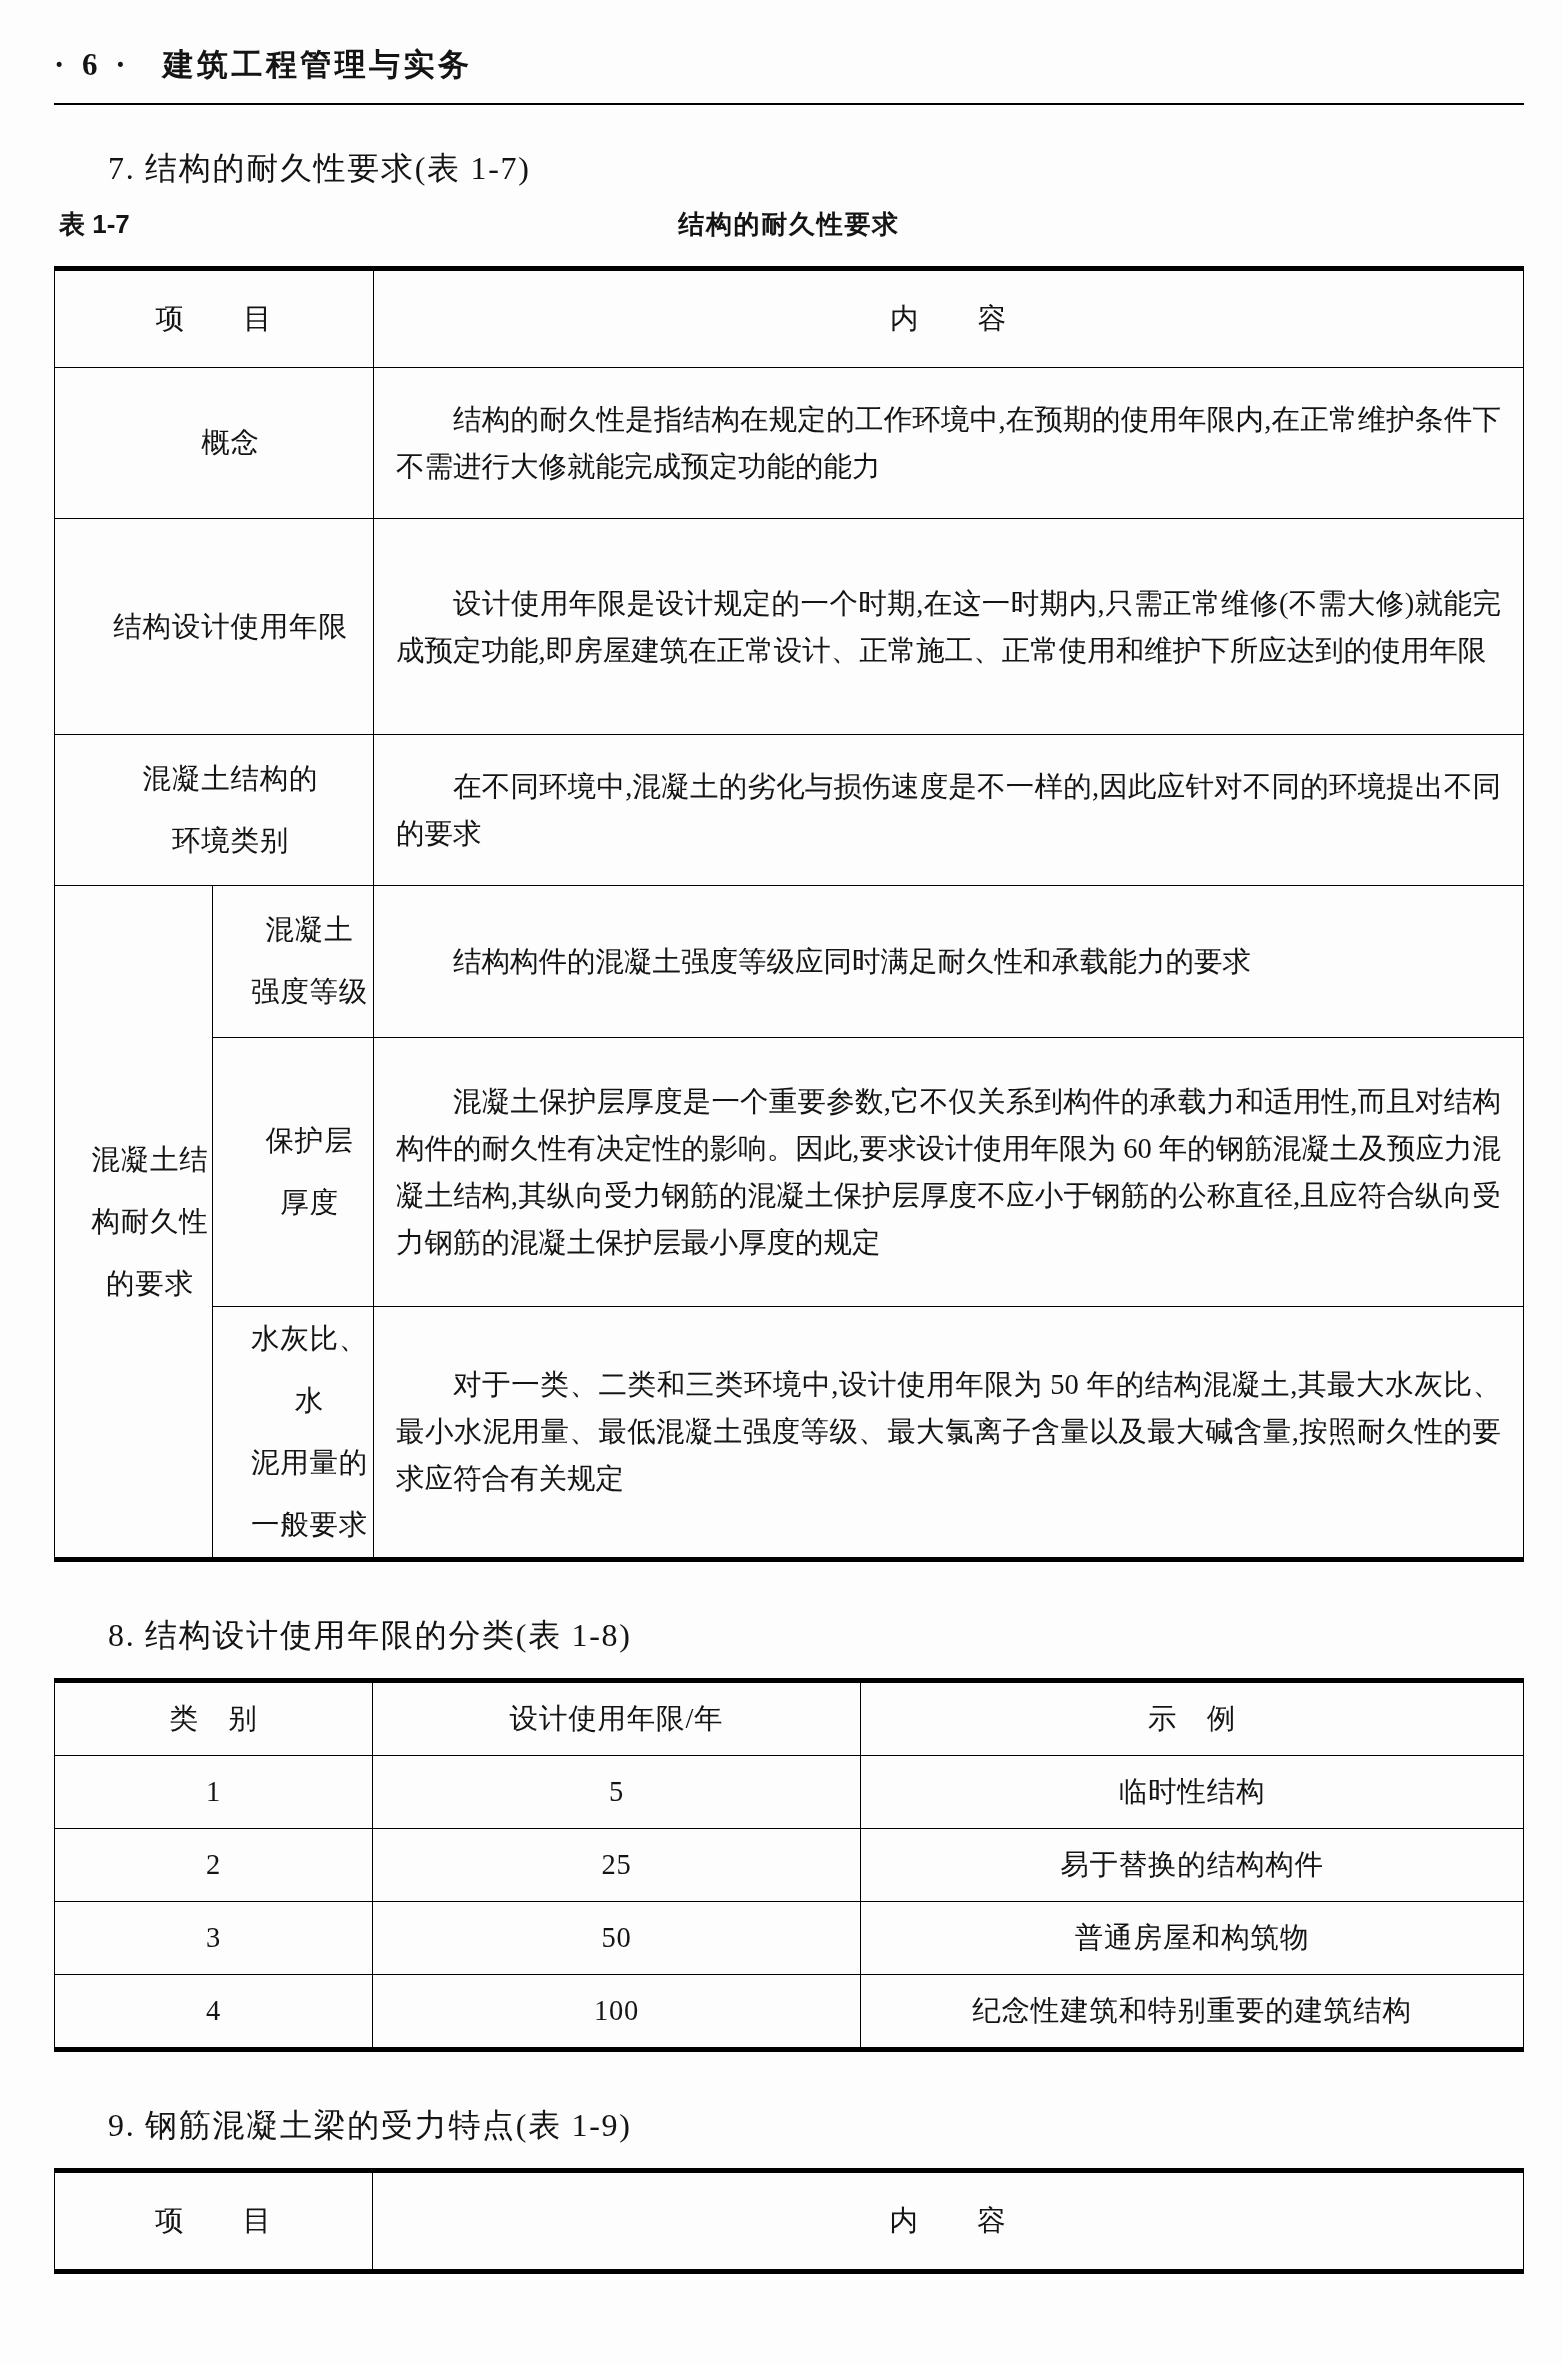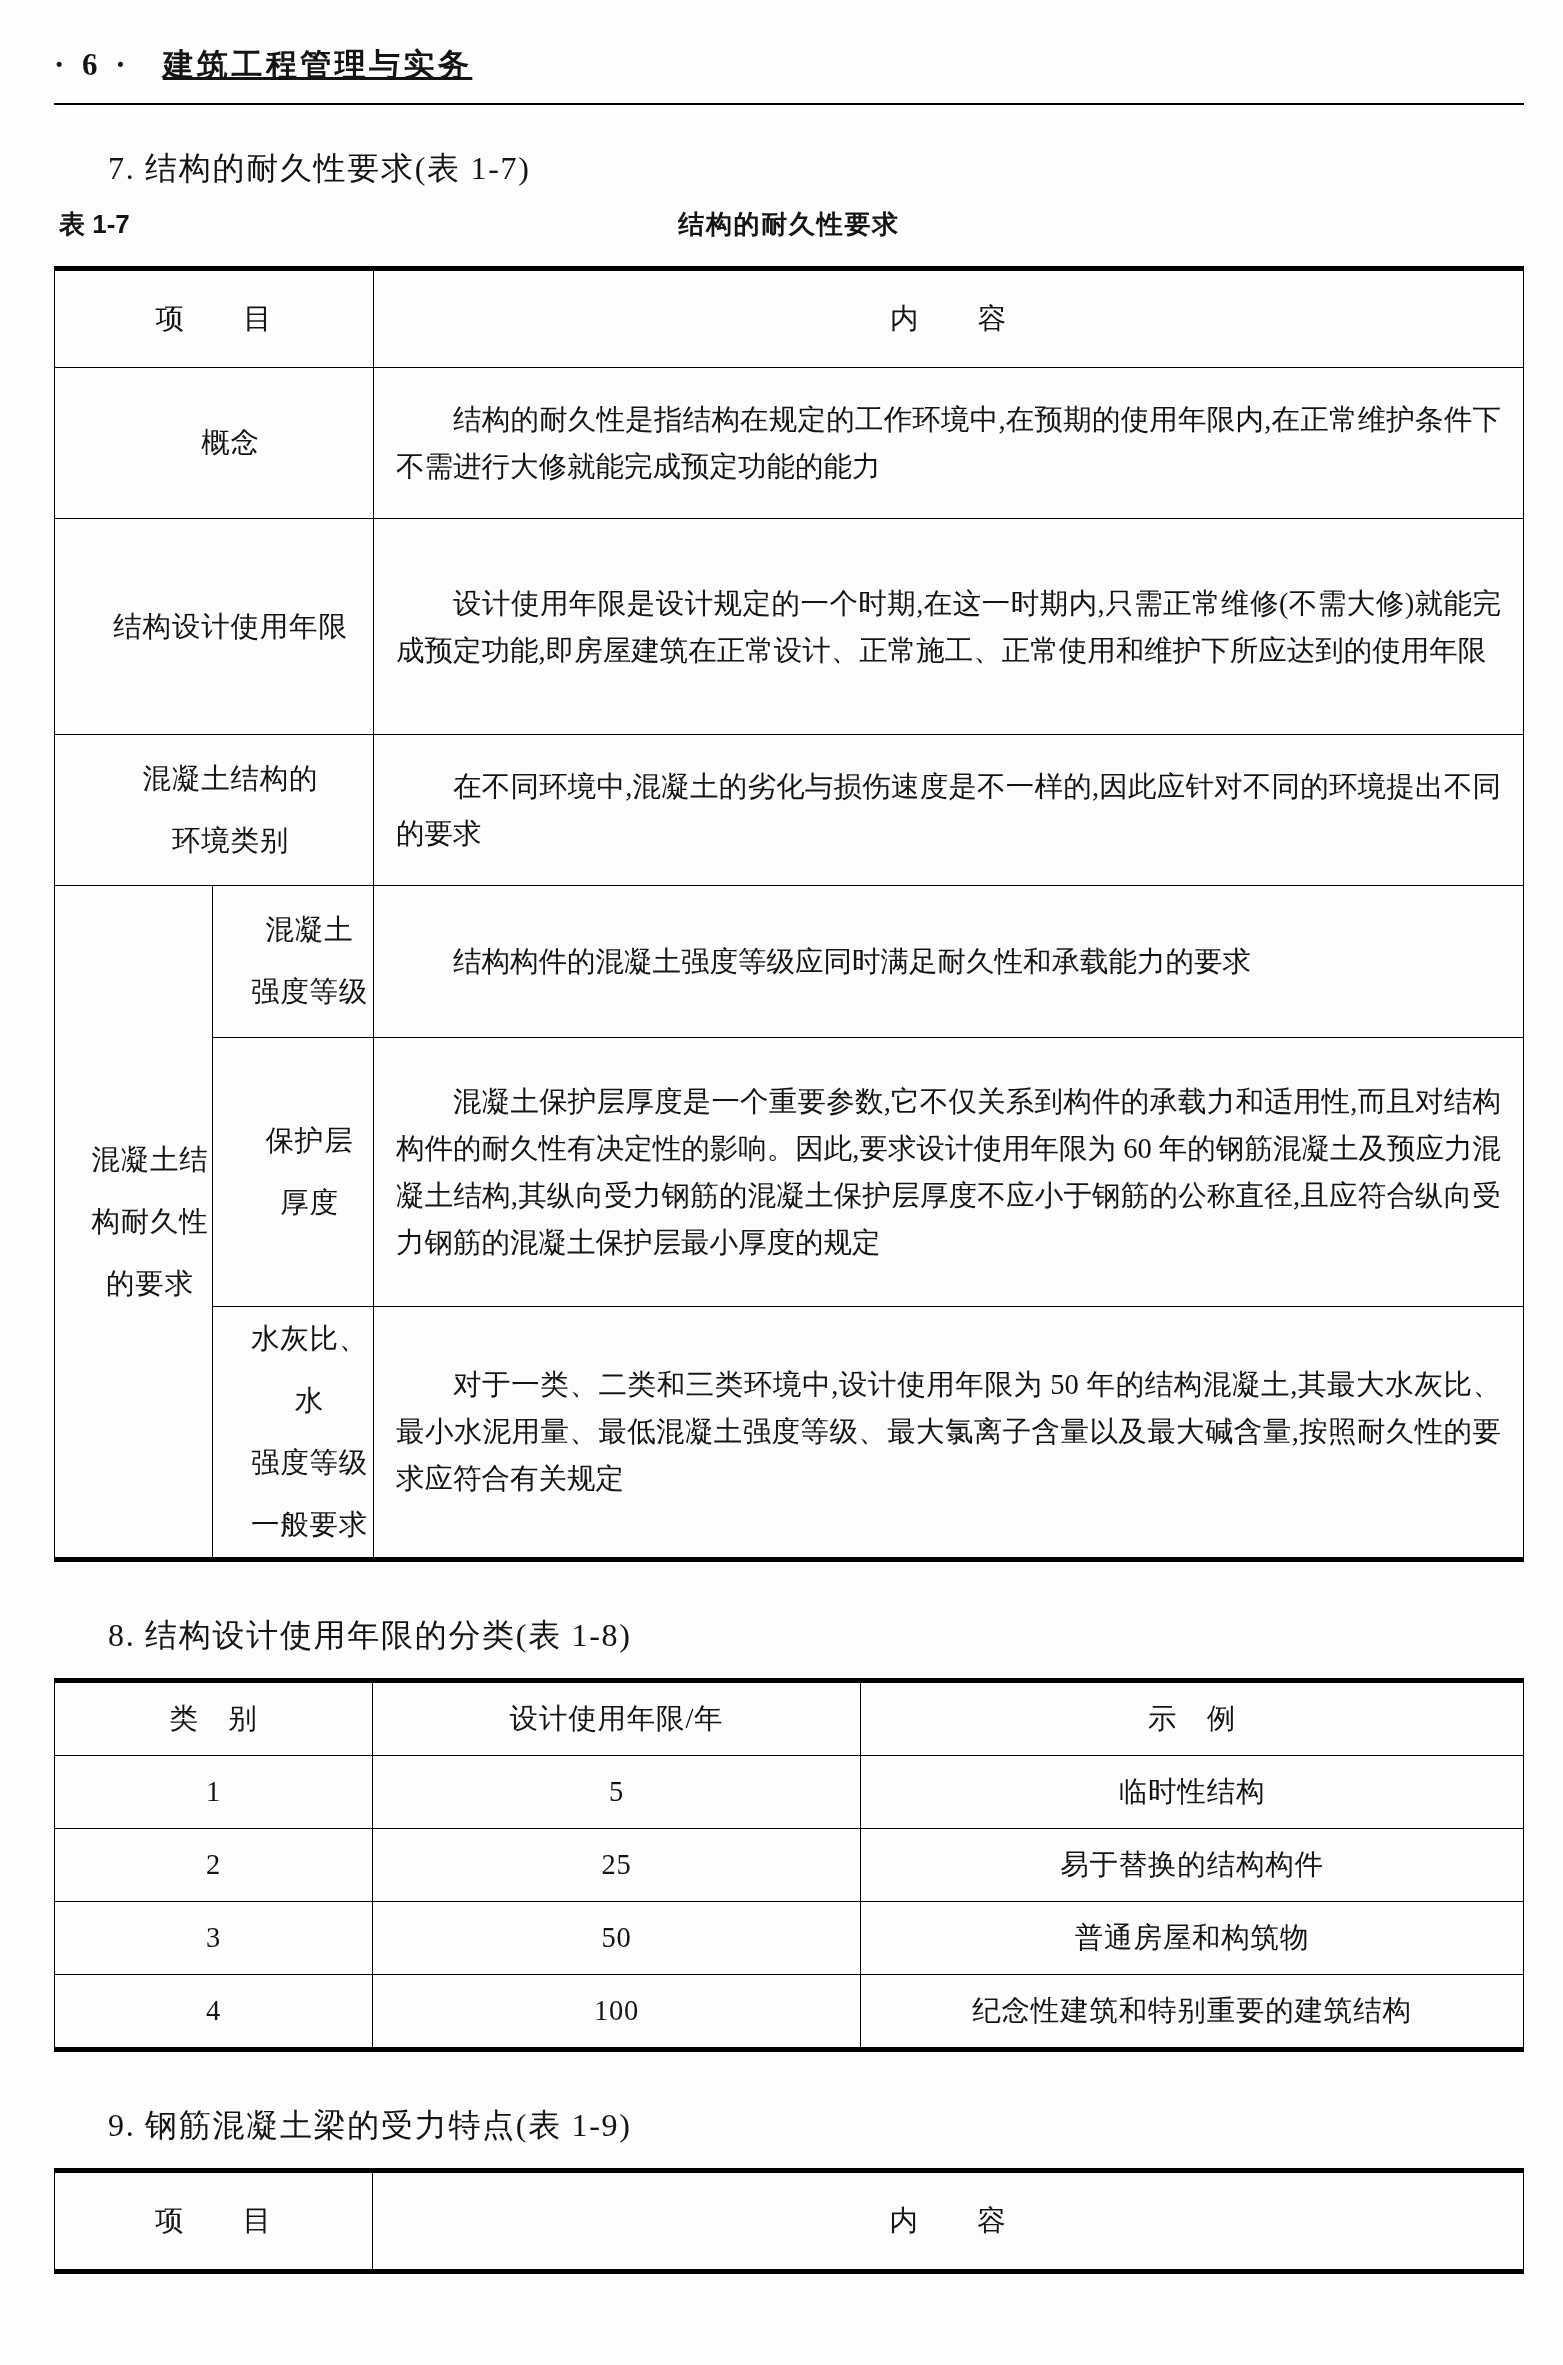--- a/index.html
+++ b/index.html
@@ -7,21 +7,21 @@
     width:1564px;height:2366px;background:#fdfdfd;overflow:hidden;
     font-family:"Liberation Serif","DejaVu Serif",serif;color:#141414;
   }
   .page{
     box-sizing:border-box;width:1564px;height:2366px;
     padding:44px 40px 0 54px;position:relative;
   }
   
   .running-head{display:flex;align-items:baseline;gap:32px;}
   .page-num{font-weight:bold;font-size:31px;letter-spacing:5px;}
-  .book-title{font-family:"Liberation Sans","DejaVu Sans",sans-serif;font-weight:bold;font-size:31px;letter-spacing:3.4px;text-decoration:underline;}
+  .book-title{font-family:"Liberation Sans","DejaVu Sans",sans-serif;font-weight:bold;font-size:31px;letter-spacing:3.4px;}
   .head-rule{border:none;border-top:2.5px solid #000;margin:17px 0 0 0;}
 
   
   .sec-heading{
     font-size:32px;font-weight:normal;margin:42px 0 0 54px;letter-spacing:1.7px;
   }
   .sec-heading.tight{margin-top:52px;}
 
   
   .caption{position:relative;margin-top:16px;height:39px;}
@@ -98,21 +98,21 @@
 强度等级</td>
         <td class="para">结构构件的混凝土强度等级应同时满足耐久性和承载能力的要求</td>
       </tr>
       <tr class="h292">
         <td class="c pre">保护层
 厚度</td>
         <td class="para">混凝土保护层厚度是一个重要参数,它不仅关系到构件的承载力和适用性,而且对结构构件的耐久性有决定性的影响。因此,要求设计使用年限为 60 年的钢筋混凝土及预应力混凝土结构,其纵向受力钢筋的混凝土保护层厚度不应小于钢筋的公称直径,且应符合纵向受力钢筋的混凝土保护层最小厚度的规定</td>
       </tr>
       <tr class="h210">
         <td class="c pre">水灰比、水
-强度等级
+泥用量的
 一般要求</td>
         <td class="para">对于一类、二类和三类环境中,设计使用年限为 50 年的结构混凝土,其最大水灰比、最小水泥用量、最低混凝土强度等级、最大氯离子含量以及最大碱含量,按照耐久性的要求应符合有关规定</td>
       </tr>
     </tbody>
   </table>
 
   <h2 class="sec-heading tight">8. 结构设计使用年限的分类(表 1-8)</h2>
   <table class="tbl">
     <colgroup>
         <col style="width:318px">

